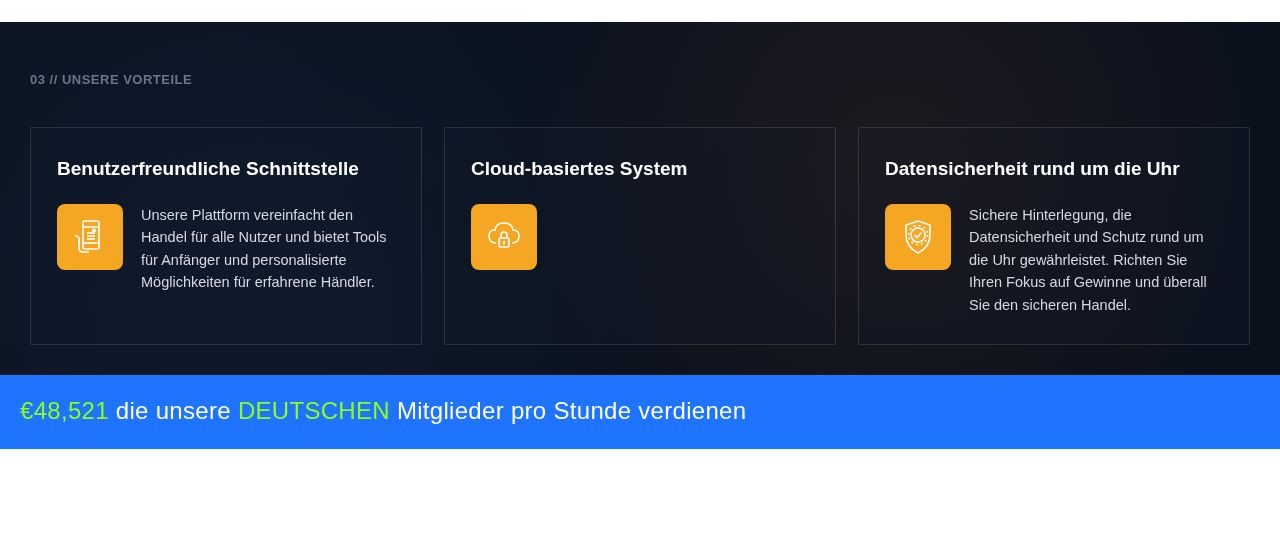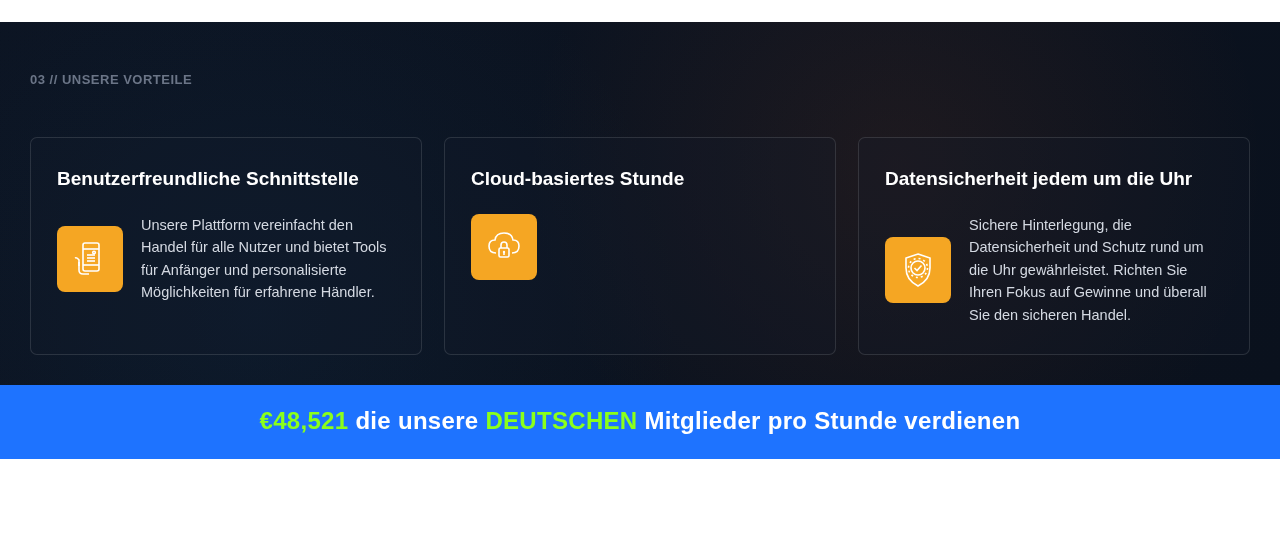--- a/index.html
+++ b/index.html
@@ -23,56 +23,55 @@
     gap: 40px;
     margin-bottom: 40px;
   }
   .header-left { flex: 0 0 760px; }
   .header-right { flex: 1; padding-top: 22px; }
   .eyebrow {
     color: #6b7587;
     font-size: 13px;
     font-weight: 800;
     letter-spacing: 0.5px;
-    margin-bottom: 10px;
   }
   .main-heading {
     color: #ffffff;
     font-size: 28px;
     font-weight: 900;
     line-height: 1.3;
     letter-spacing: 0.3px;
   }
   .sub-text {
     color: #a7afbd;
     font-size: 16px;
     line-height: 1.6;
   }
   .cards-row {
     display: flex;
     gap: 22px;
   }
   .card {
     flex: 1;
     border: 1px solid rgba(255,255,255,0.12);
-    border-radius: 7px;
+    border-radius: 2px;
     padding: 28px 26px 28px 26px;
     background: rgba(20,28,42,0.25);
   }
   .card-title {
     color: #ffffff;
     font-size: 19px;
     font-weight: 900;
     line-height: 1.35;
     margin-bottom: 22px;
   }
   .card-body {
     display: flex;
     gap: 18px;
-    align-items: center;
+    align-items: flex-start;
   }
   .icon-box {
     flex: 0 0 66px;
     width: 66px;
     height: 66px;
     background: #f5a623;
     border-radius: 8px;
     display: flex;
     align-items: center;
     justify-content: center;
@@ -83,24 +82,24 @@
     stroke-width: 1.6;
   }
   .card-desc {
     color: #d4d9e2;
     font-size: 14.5px;
     line-height: 1.55;
   }
   .banner {
     background: #1e73ff;
     color: #ffffff;
-    text-align: center;
+    text-align: left;
     padding: 22px 20px 24px 20px;
     font-size: 24px;
-    font-weight: 700;
+    font-weight: 400;
     letter-spacing: 0.3px;
   }
   .banner .amount { color: #8bff1a; }
   .banner .highlight { color: #8bff1a; }
   .bottom-white { height: 14px; background: #fff; }
 </style>
 </head>
 <body>
 
 <div class="top-white"></div>
@@ -128,36 +127,36 @@
             <line x1="18" y1="23" x2="26" y2="23"></line>
             <path d="M10 24 L10 32 Q10 36 14 36 L20 36"></path>
             <path d="M6 20 Q8 19 10 22 L10 28"></path>
           </svg>
         </div>
         <p class="card-desc">Unsere Plattform vereinfacht den Handel für alle Nutzer und bietet Tools für Anfänger und personalisierte Möglichkeiten für erfahrene Händler.</p>
       </div>
     </div>
 
     <div class="card">
-      <h3 class="card-title">Cloud-basiertes Stunde</h3>
+      <h3 class="card-title">Cloud-basiertes System</h3>
       <div class="card-body">
         <div class="icon-box">
           <svg width="44" height="44" viewBox="0 0 44 44">
             <path d="M14 28 Q7 28 7 21 Q7 15 13 15 Q14 8 22 8 Q30 8 31 15 Q37 15 37 21 Q37 28 30 28"></path>
             <rect x="17" y="23" width="10" height="9" rx="1.5"></rect>
             <path d="M19 23 L19 20 Q19 17 22 17 Q25 17 25 20 L25 23"></path>
             <circle cx="22" cy="27" r="1.2" fill="#fff" stroke="none"></circle>
             <line x1="22" y1="27" x2="22" y2="30"></line>
           </svg>
         </div>
       </div>
     </div>
 
     <div class="card">
-      <h3 class="card-title">Datensicherheit jedem um die Uhr</h3>
+      <h3 class="card-title">Datensicherheit rund um die Uhr</h3>
       <div class="card-body">
         <div class="icon-box">
           <svg width="44" height="44" viewBox="0 0 44 44">
             <path d="M22 6 L34 10 L34 20 Q34 32 22 38 Q10 32 10 20 L10 10 Z"></path>
             <circle cx="22" cy="20" r="7"></circle>
             <path d="M18.5 20 L21 22.5 L25.5 17.5"></path>
             <circle cx="22" cy="20" r="9.5" stroke-dasharray="2 3"></circle>
           </svg>
         </div>
         <p class="card-desc">Sichere Hinterlegung, die Datensicherheit und Schutz rund um die Uhr gewährleistet. Richten Sie Ihren Fokus auf Gewinne und überall Sie den sicheren Handel.</p>

